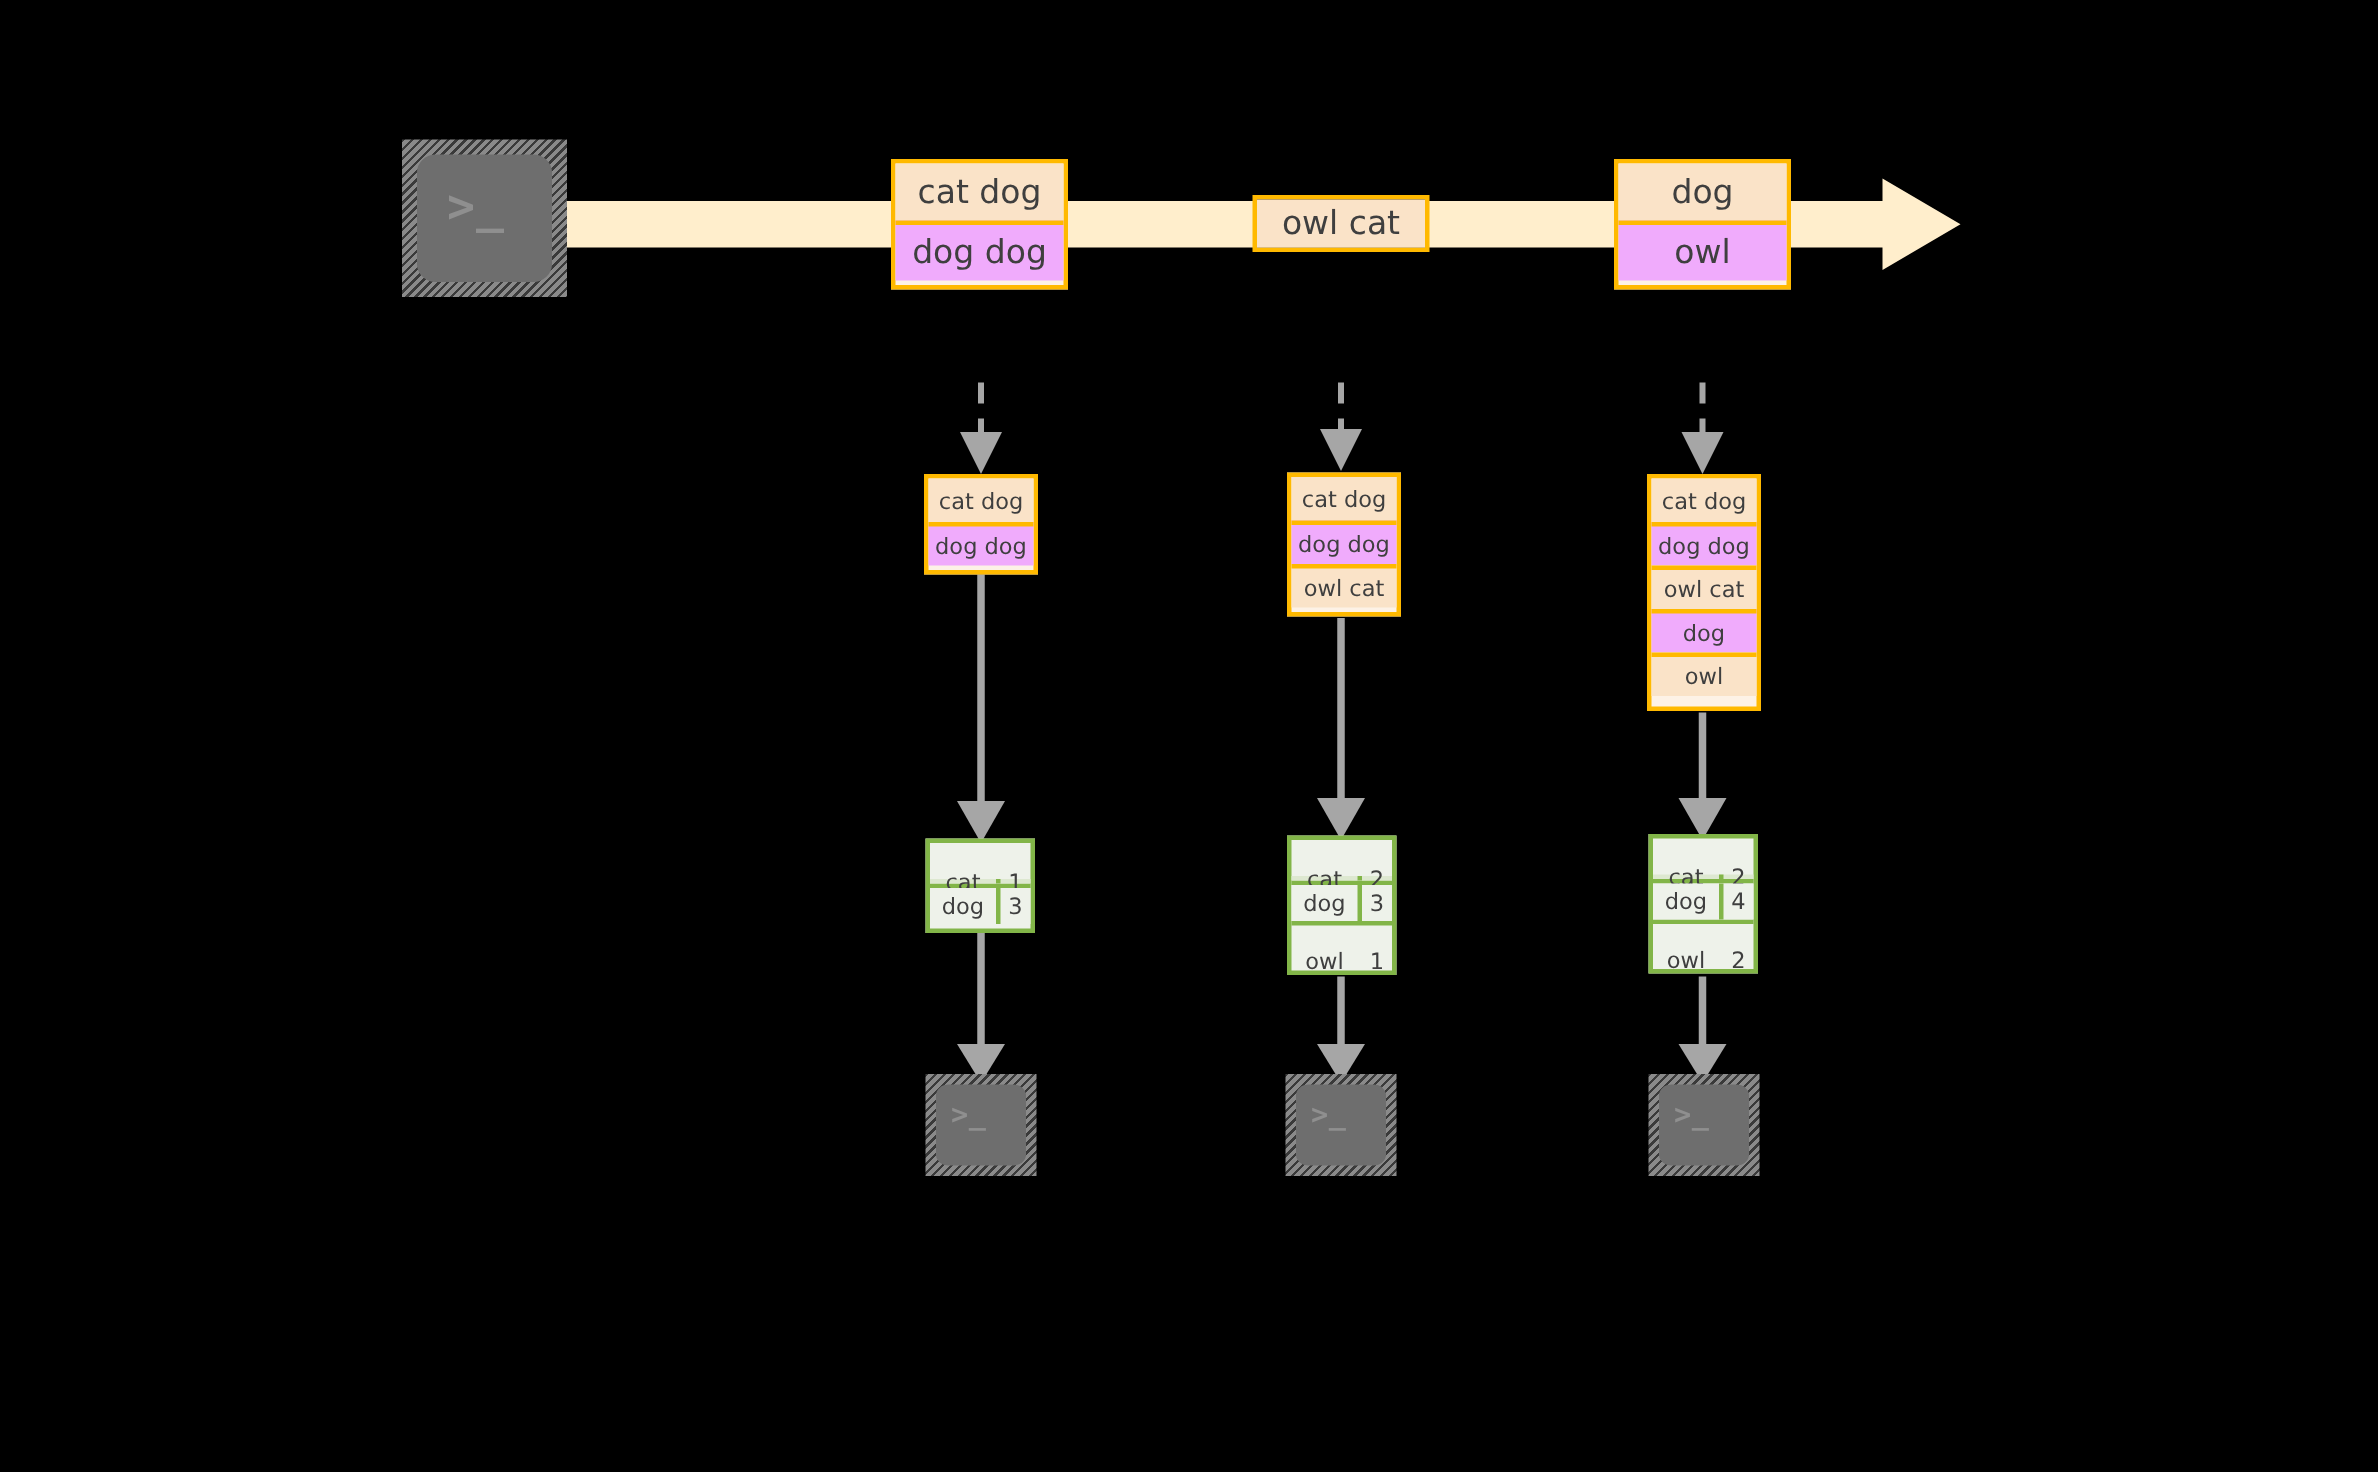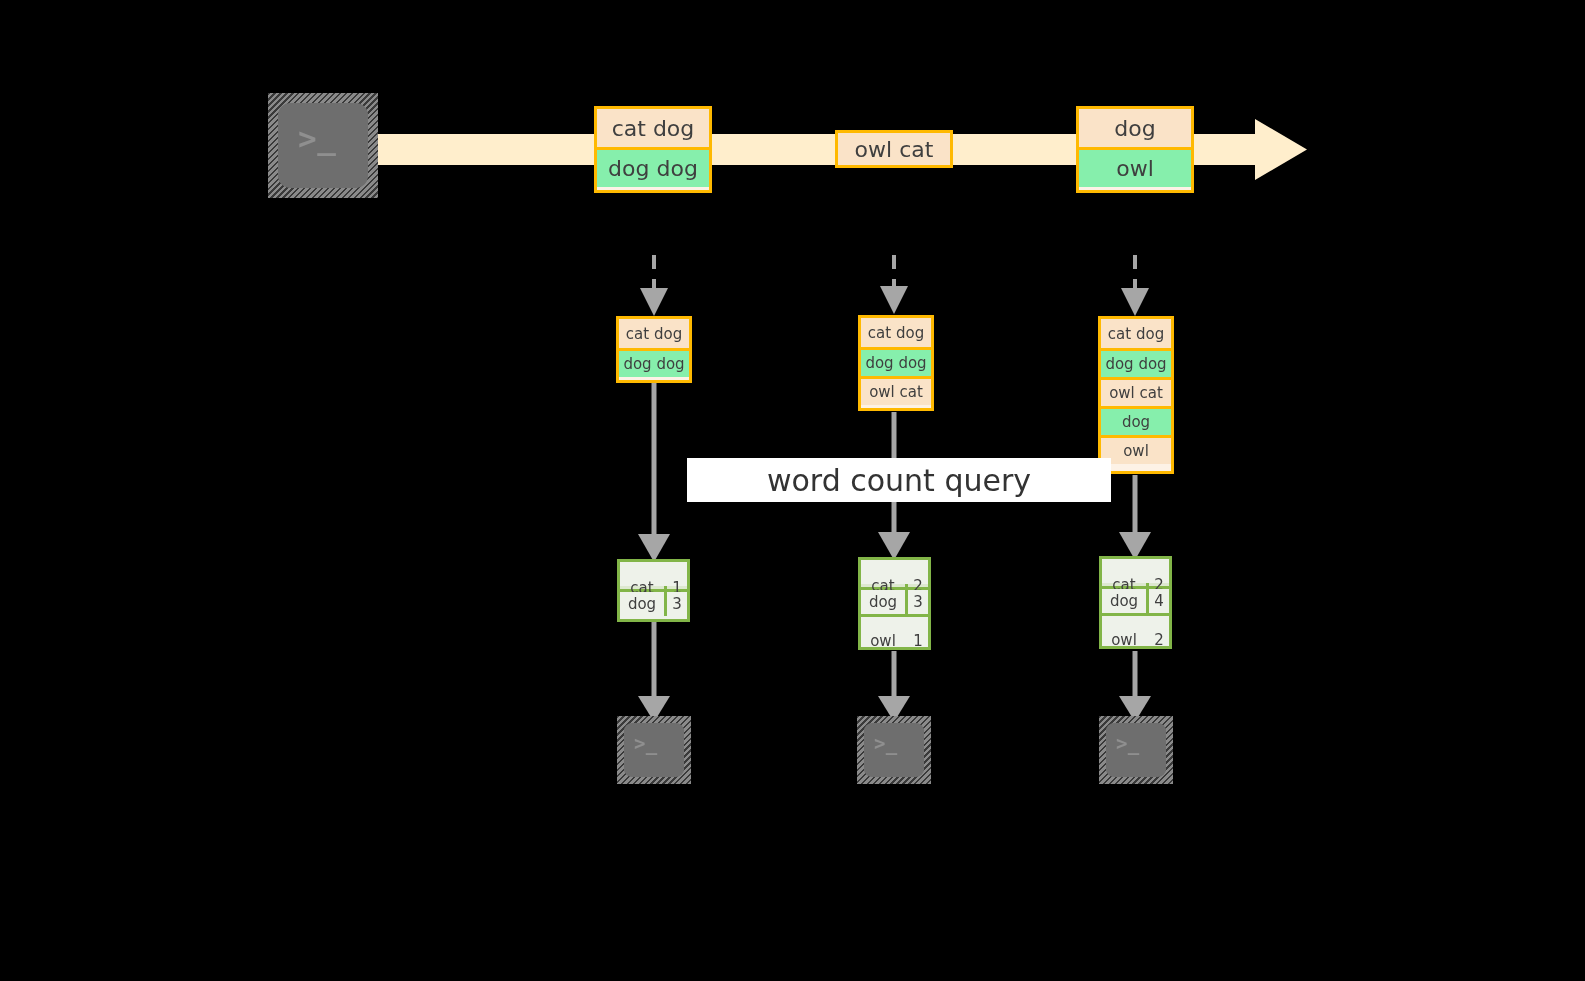--- a/index.html
+++ b/index.html
@@ -66,21 +66,21 @@
   }
   .rec-row {
     box-sizing: border-box;
     display: flex;
     align-items: center;
     justify-content: center;
     color: #3f3f3f;
     white-space: nowrap;
   }
   .rec-row.dark { background: #fae3c8; }
-  .rec-row.light { background: #86efac; }
+  .rec-row.light { background: #f0abfc; }
   .rec-row + .rec-row { border-top: 3px solid #ffb900; }
 
   
   .tbl {
     position: absolute;
     box-sizing: border-box;
     border: 3px solid #82b548;
     background: #eef2ea;
   }
   .tbl-row {
@@ -247,15 +247,14 @@
       <div class="tbl-cell val" style="font-size:15px;">2</div>
     </div>
   </div>
 
   <div class="term" style="left:1099px; top:716px; width:74px; height:68px;">
     <div class="hatch"></div>
     <div class="face" style="left:7px; top:7px; right:7px; bottom:7px;"></div>
     <div class="glyph" style="left:17px; top:18px; font-size:19px;">&gt;_</div>
   </div>
 
-  <div class="query-label" style="left:687px; top:458px; width:424px; height:44px; font-size:30px;">word count query</div>
 
 </div>
 
 </body></html>

